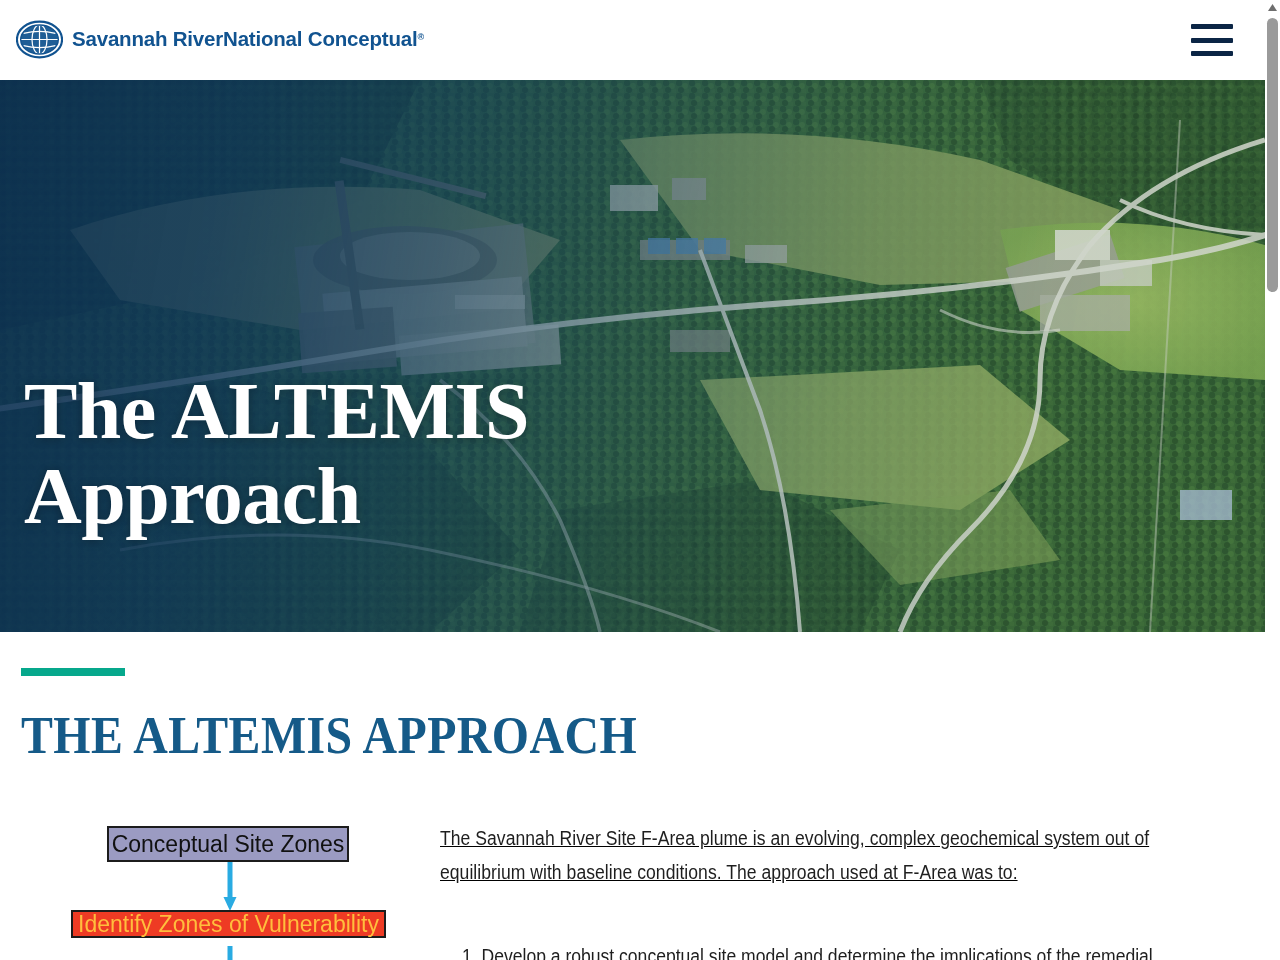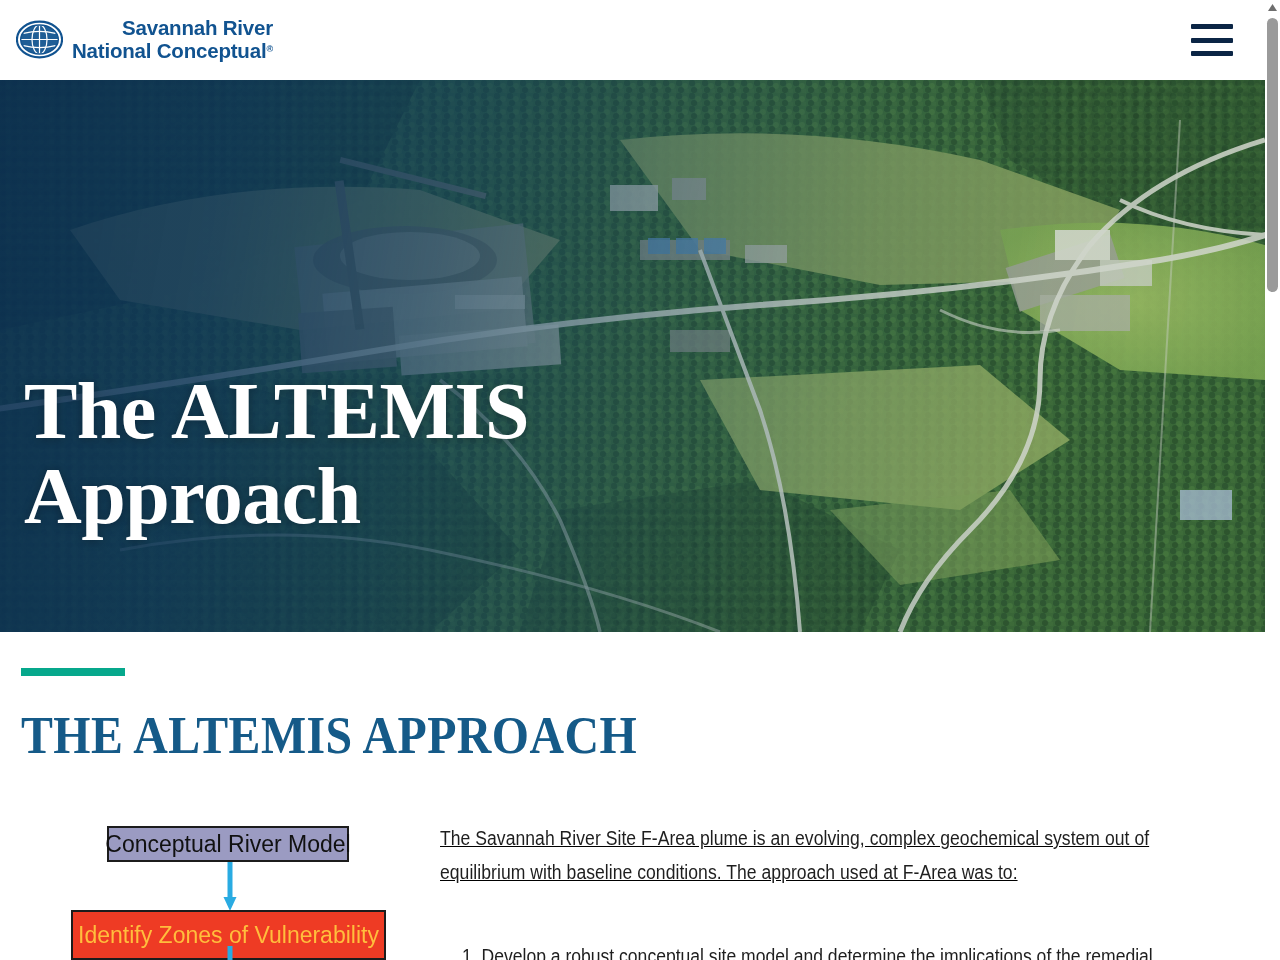--- a/index.html
+++ b/index.html
@@ -48,21 +48,20 @@
     display: flex;
     align-items: center;
     gap: 9px;
     text-decoration: none;
   }
 
   #globe-icon { display: block; width: 47px; height: 47px; flex: 0 0 auto; }
 
   #logo-wordmark {
     display: flex;
-    flex-direction: column;
     justify-content: center;
     line-height: 1.08;
     text-align: right;
   }
   .logo-line {
     font-family: "Liberation Sans", sans-serif;
     font-weight: 700;
     font-size: 20.5px;
     letter-spacing: -0.2px;
     color: #115390;
@@ -223,21 +222,21 @@
     background: #9b9bc2;
     color: #111111;
     font-size: 23px;
     font-weight: 400;
   }
 
   #flow-box-izv {
     left: 50px;
     top: 84px;
     width: 315px;
-    height: 50px;
+    height: 28px;
     background: #ee3b24;
     color: #ffbe3d;
     font-size: 23px;
     font-weight: 400;
   }
 
   #flow-arrow-1 {
     position: absolute;
     left: 202px;
     top: 36px;
@@ -452,21 +451,21 @@
       <div id="accent-bar"></div>
 
       <h2 id="section-title">THE ALTEMIS APPROACH</h2>
 
       <div id="body-grid">
 
         <div id="col-figure">
           <div id="flowchart">
 
             <div class="flow-box" id="flow-box-csm">
-              <span>Conceptual River Model</span>
+              <span>Conceptual Site Zones</span>
             </div>
 
             <div class="flow-arrow" id="flow-arrow-1">
               <svg width="14" height="50" viewBox="0 0 14 50" aria-hidden="true">
                 <line x1="7" y1="0" x2="7" y2="38" stroke="#29abe2" stroke-width="5"></line>
                 <polygon points="7,49 0.5,35 13.5,35" fill="#29abe2"></polygon>
               </svg>
             </div>
 
             <div class="flow-box" id="flow-box-izv">

